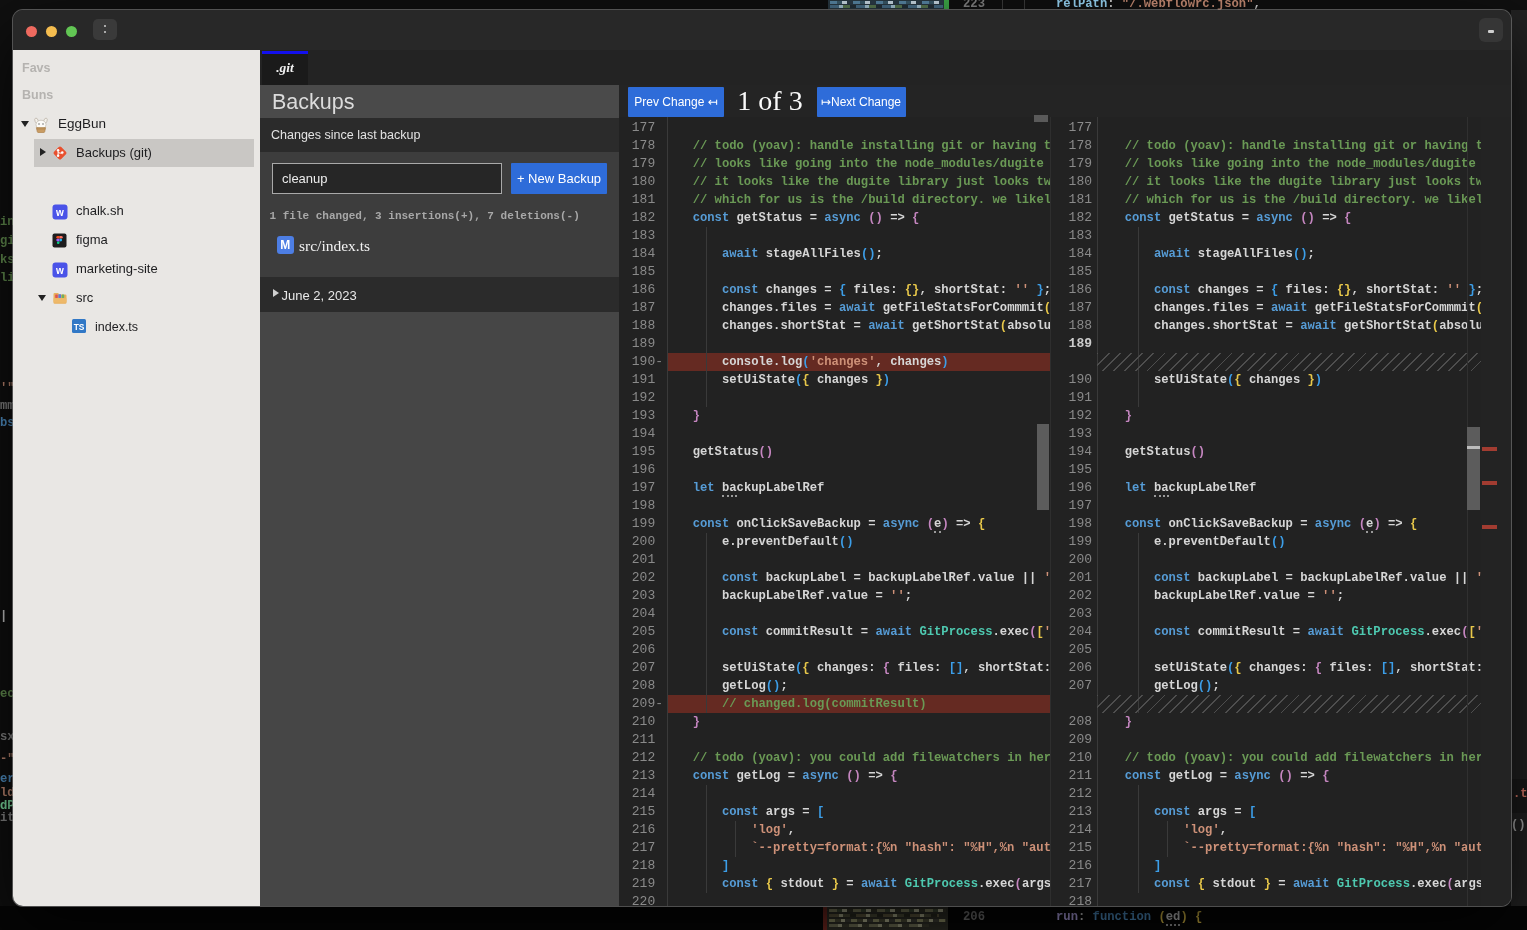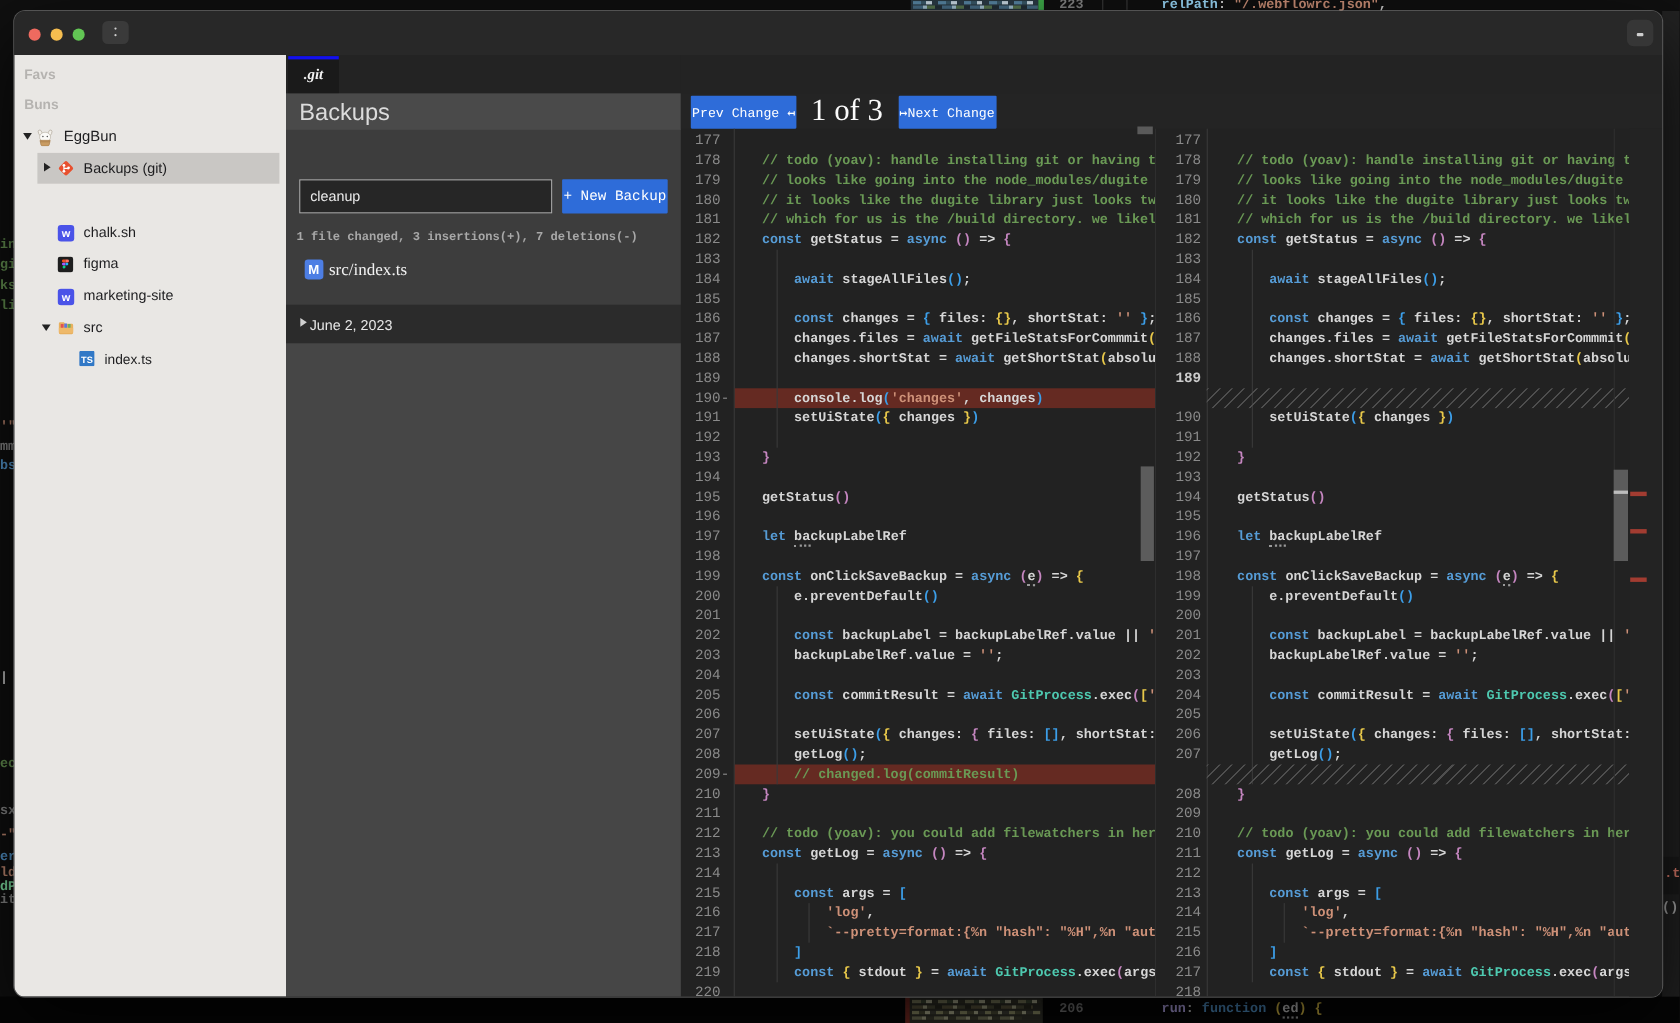--- a/index.html
+++ b/index.html
@@ -7,21 +7,21 @@
 .mono{font-family:"Liberation Mono",monospace}
 .serif{font-family:"Liberation Serif",serif}
 .code{font:700 12.2px/18px "Liberation Mono",monospace;color:#d6d6d6;white-space:pre}
 .code i{font-style:normal}
 i.g{color:#6a9955}i.b{color:#569cd6}i.o{color:#ce9178}i.t{color:#4ec9b0}
 i.m{color:#c586c0}i.y{color:#e8c84a}i.c{color:#3c9ee8}
 i.u{border-bottom:2px dotted #9a9a9a}
 .gut{font:400 13px/18px "Liberation Mono",monospace;color:#8a8a8a;white-space:pre;text-align:right}
 .gut i.cur{color:#cccccc;font-style:normal;font-weight:700}
 .hatch{background:repeating-linear-gradient(135deg,#4e4e4e 0 1.3px,rgba(0,0,0,0) 1.3px 7.9px)}
-.bluebtn{background:#2e6cd9;color:#fff;font-family:Liberation Mono, monospace;
+.bluebtn{background:#2e6cd9;color:#fff;font-family:Liberation Sans, sans-serif;
  display:flex;align-items:center;justify-content:center;border-radius:1px}
 .trow{position:absolute;left:0;width:240px;height:28px;line-height:28px;font-size:13px;color:#1d1d1f}
 .tico{position:absolute;top:6.5px}
 </style></head>
 <body>
 <div class="abs" style="left:828px;top:0;width:121px;height:9px;background:#2a3a44">
     <div class="abs" style="left:2px;top:1px;width:113px;height:3px;background:repeating-linear-gradient(90deg,#5a8aa8 0 7px,#3a5a6a 7px 12px,#cfe0ea 12px 17px,#2c3c48 17px 23px)"></div>
     <div class="abs" style="left:2px;top:5px;width:113px;height:3px;background:repeating-linear-gradient(90deg,#49708a 0 9px,#a8c8d8 9px 13px,#5a7a52 13px 20px,#243038 20px 26px)"></div>
     <div class="abs" style="left:116px;top:0;width:5px;height:9px;background:#3fae4a"></div>
   </div>
@@ -150,20 +150,23 @@
       </div>
 </div>
 
 <div class="abs" style="left:247px;top:40px;width:359px;height:856px;background:#3d3d3d">
   <div class="abs" style="left:0;top:0;width:359px;height:35.2px;background:#232323"></div>
   <div class="abs" style="left:2px;top:0.8px;width:46px;height:34.4px;background:#1a1a1a;border-top:3.8px solid #1310ee">
     <div class="abs serif" style="left:0;top:6px;width:46px;text-align:center;font-style:italic;font-weight:bold;font-size:13.5px;color:#f2f2f2">.git</div>
   </div>
   <div class="abs" style="left:0;top:35.2px;width:359px;height:33.1px;background:#4a4a4a">
     <div class="abs" style="left:12px;top:4.5px;font-size:21.5px;color:#dcdcdc">Backups</div>
+  </div>
+  <div class="abs" style="left:0;top:68.3px;width:359px;height:34px;background:#2b2b2b">
+    <div class="abs" style="left:11px;top:10px;font-size:12.5px;color:#e3e3e3">Changes since last backup</div>
   </div>
   <div class="abs" style="left:12px;top:113px;width:230px;height:31px;background:#262626;border:1.5px solid #a9a9a9">
     <div class="abs" style="left:9px;top:7px;font-size:13px;color:#ececec">cleanup</div>
   </div>
   <div class="abs bluebtn" style="left:251px;top:113px;width:96px;height:31px;font-size:13px">+ New Backup</div>
   <div class="abs mono" style="left:9.5px;top:159.5px;font-size:11px;font-weight:700;color:#a8a8a8">1 file changed, 3 insertions(+), 7 deletions(-)</div>
   <div class="abs" style="left:16.5px;top:186px;width:17.5px;height:18px;background:#4d7ee4;border-radius:3px;text-align:center;font-size:12px;font-weight:bold;color:#fff;line-height:18px">M</div>
   <div class="abs serif" style="left:39px;top:187px;font-size:15.5px;color:#f2f2f2">src/index.ts</div>
   <div class="abs" style="left:0;top:262px;width:359px;height:594px;background:#464646"></div>
   <div class="abs" style="left:0;top:227px;width:359px;height:35px;background:#2b2b2b">

